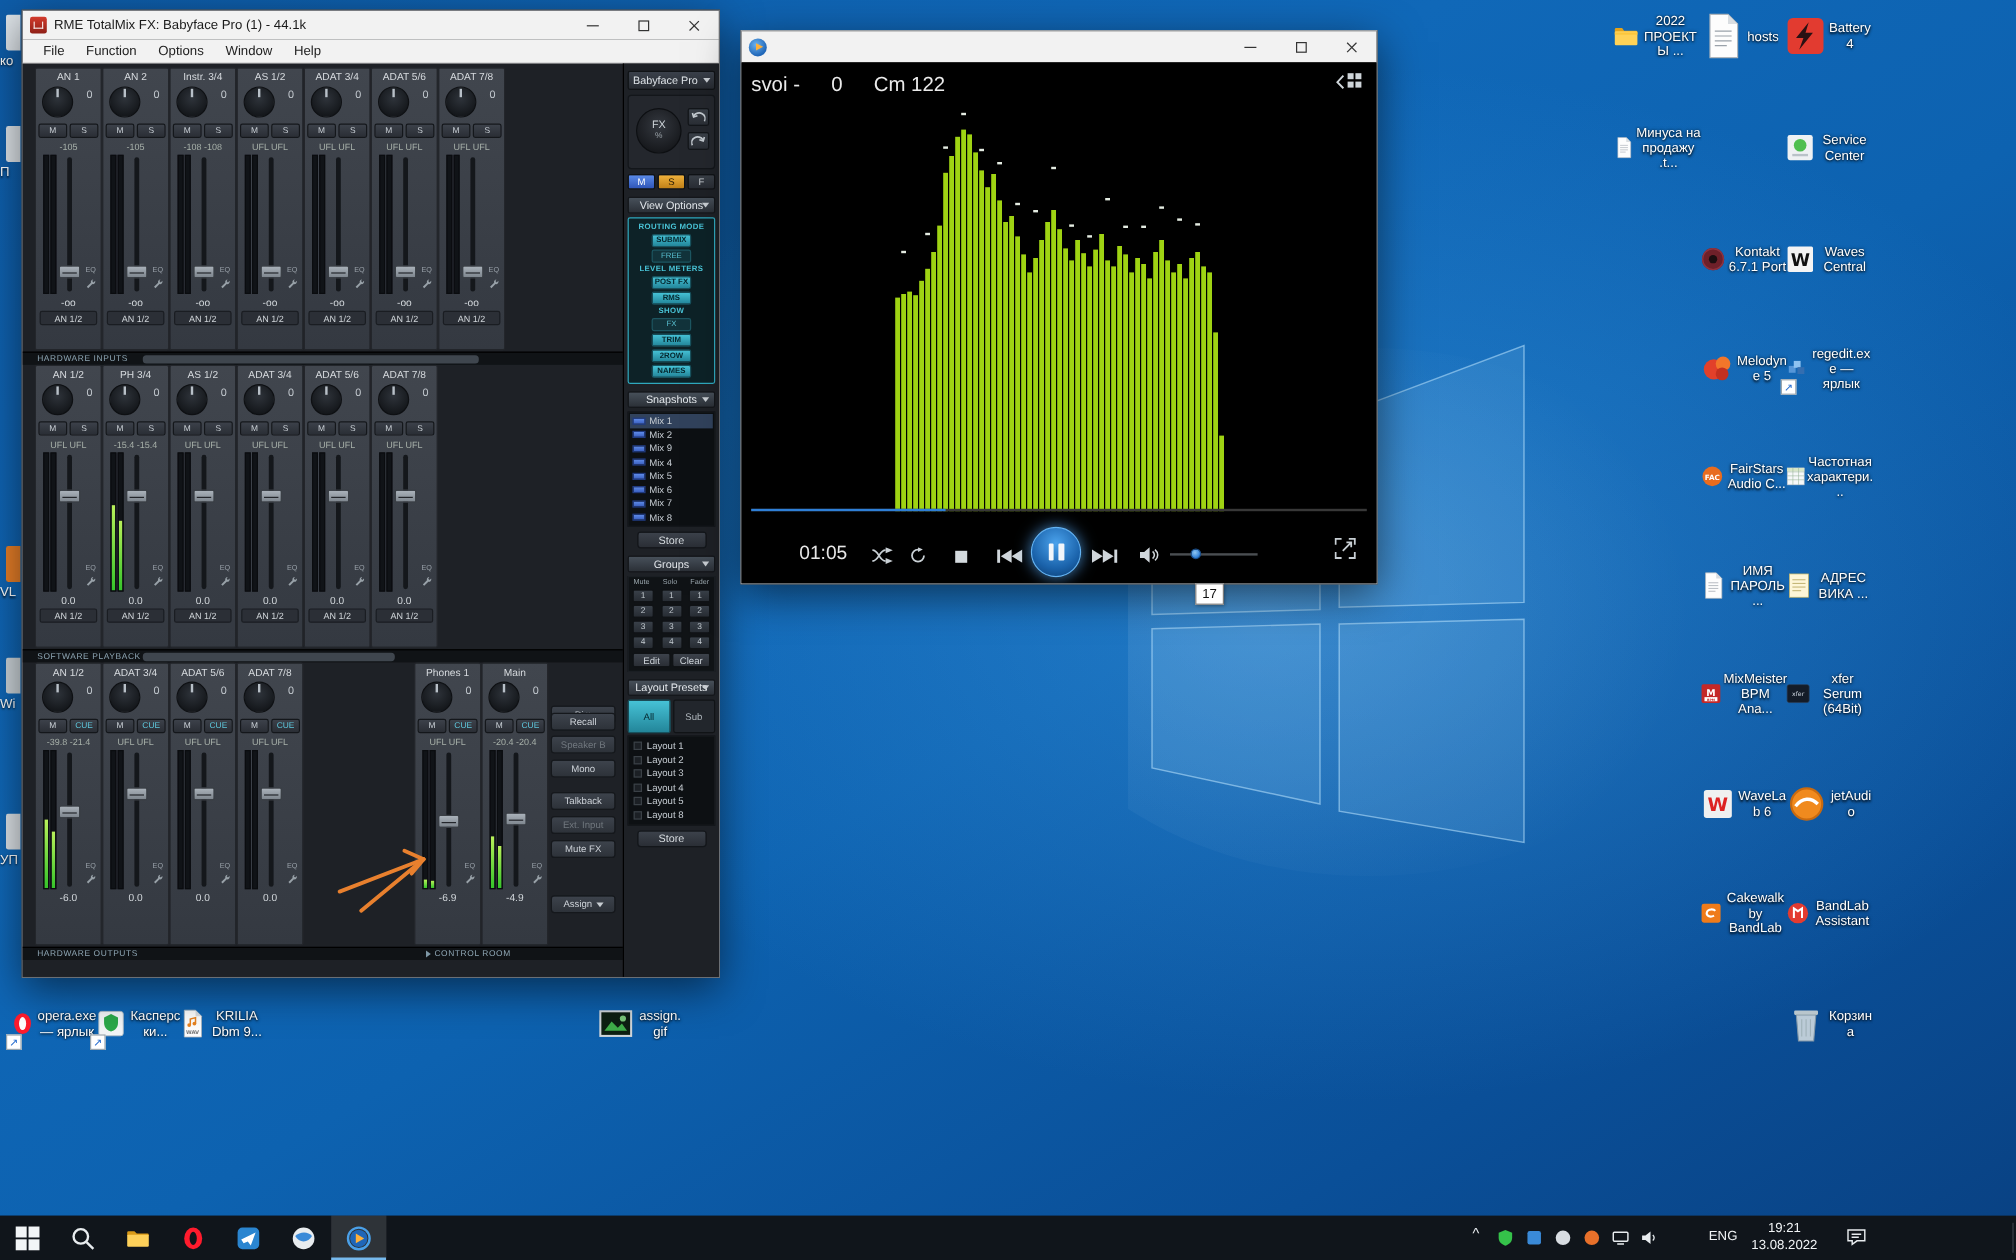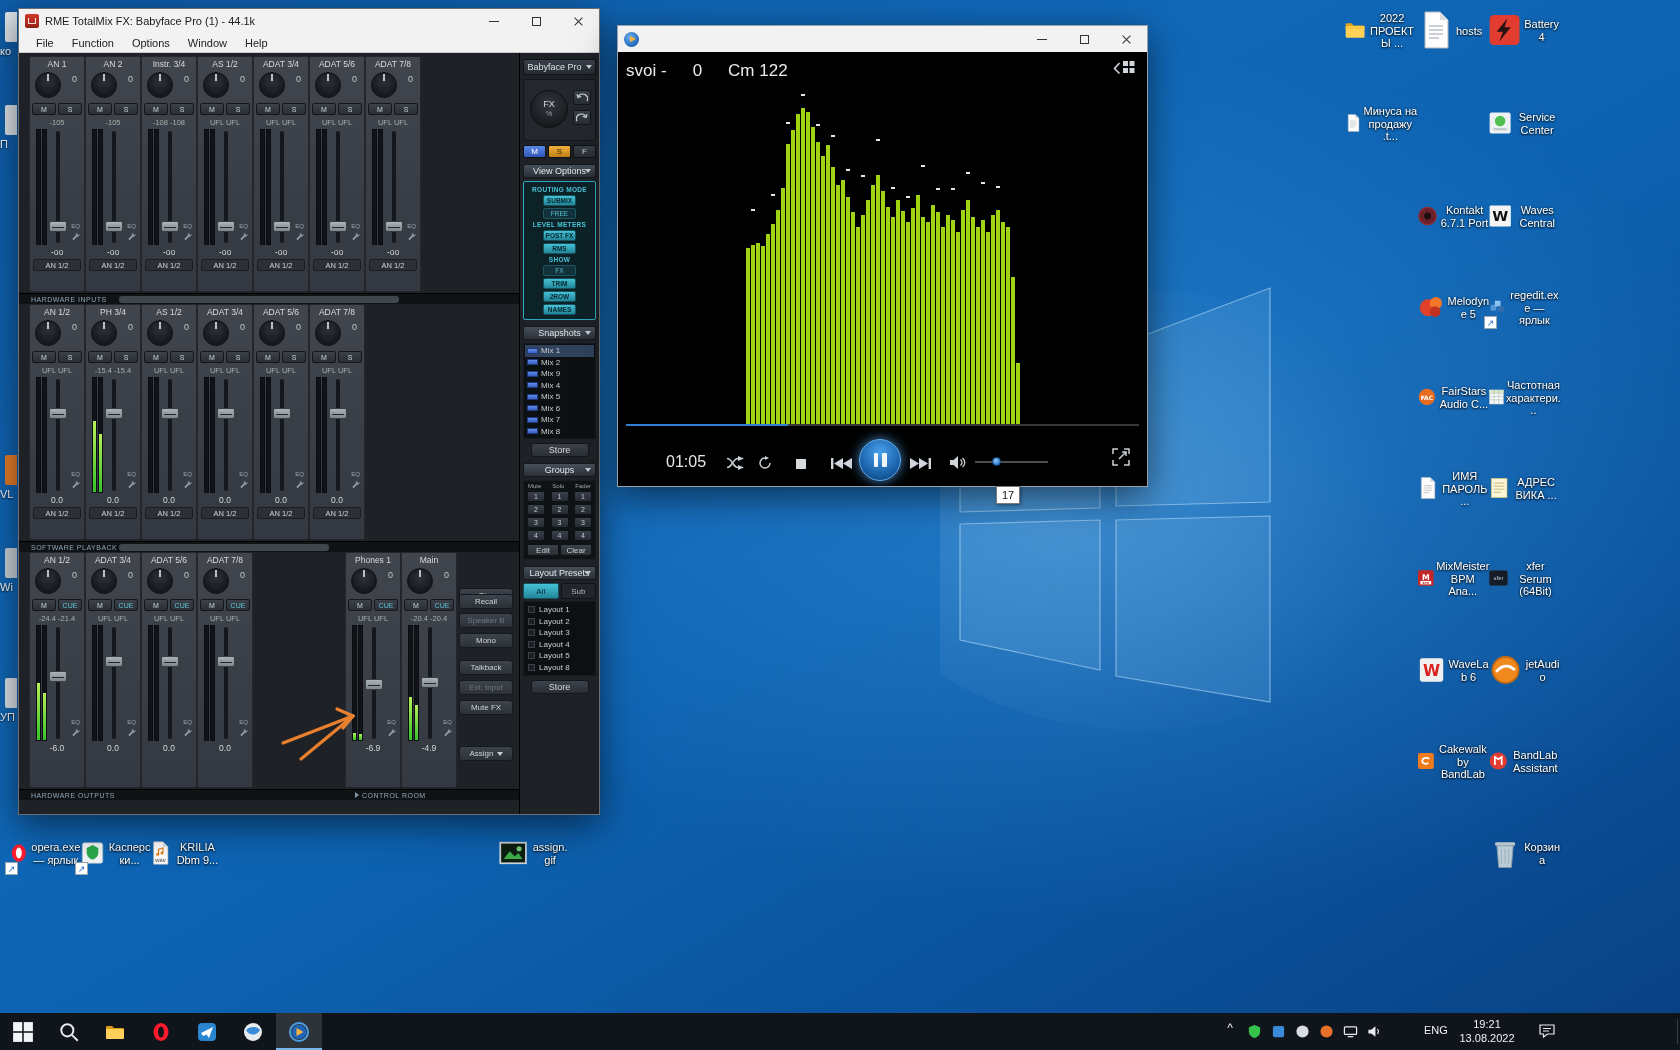--- a/index.html
+++ b/index.html
@@ -126,21 +126,21 @@
   .sb-groups{margin-top:3px;background:#101316;border:1px solid #1a1e23;padding:2px 3px 3px}
   .gr-head{display:flex;justify-content:space-between;padding:0 1px}
   .gr-head span{font-size:6px;color:#9aa6ad}
   .gr-row{display:flex;justify-content:space-between;margin-top:2px}
   .gr-btn{width:18px;height:11px;background:linear-gradient(#394049,#272c33);border:1px solid #101316;border-radius:2px;
     color:#c2c9cf;font-size:7px;display:flex;align-items:center;justify-content:center}
   .gr-foot{display:flex;justify-content:space-between;margin-top:3px}
   .gr-ec{width:32px;height:12px;background:linear-gradient(#3c424b,#2a2e35);border:1px solid #101316;border-radius:2px;
     color:#ccd2d8;font-size:8px;display:flex;align-items:center;justify-content:center}
   .sb-tabs{display:flex;gap:2px;margin-top:3px}
-  .tab-btn{flex:1;height:16px;border-radius:2px;font-size:8px;display:flex;align-items:center;justify-content:center}
+  .tab-btn{flex:1;height:28px;border-radius:2px;font-size:8px;display:flex;align-items:center;justify-content:center}
   .tab-btn.on{background:linear-gradient(#46c2d6,#23869a);color:#05272e;border:1px solid #18525e}
   .tab-btn.off{background:#22262c;color:#aeb5bb;border:1px solid #101316}
   .sb-laylist{margin-top:2px;background:#0d1013;border:1px solid #15181c;padding:2px 1px}
   .lay-row{height:11.5px;display:flex;align-items:center;gap:4px;padding-left:3px}
   .lay-box{width:7px;height:7px;background:#1c2025;border:1px solid #3a4046;flex:none}
   .lay-label{font-size:8px;color:#c6ccd2}
   #tm-arrow{position:absolute;left:250px;top:690px;z-index:20;pointer-events:none}
 
   
   #wmp{position:absolute;left:617px;top:25px;width:531px;height:462px;background:#000;border:1px solid #9aa0a6;
@@ -897,21 +897,21 @@
             <div class="strip">
     <div class="st-label">AN 1/2</div>
     <div class="st-knobrow">
       <div class="knob"></div>
       <span class="st-gain">0</span>
     </div>
     <div class="st-btns">
       <div class="st-btn">M</div>
       <div class="st-btn cue">CUE</div>
     </div>
-    <div class="st-vals">-24.4 -21.4</div>
+    <div class="st-vals">-39.8 -21.4</div>
     <div class="st-fader">
       <div class="st-meters">
         <div class="st-meter">
                     <i style="height:50%"></i>
                   </div>
         <div class="st-meter">
                     <i style="height:41%"></i>
                   </div>
       </div>
       <div class="st-track">

